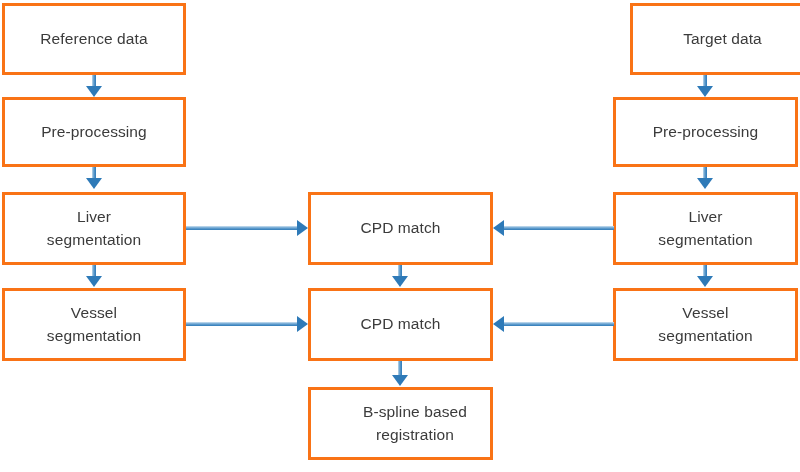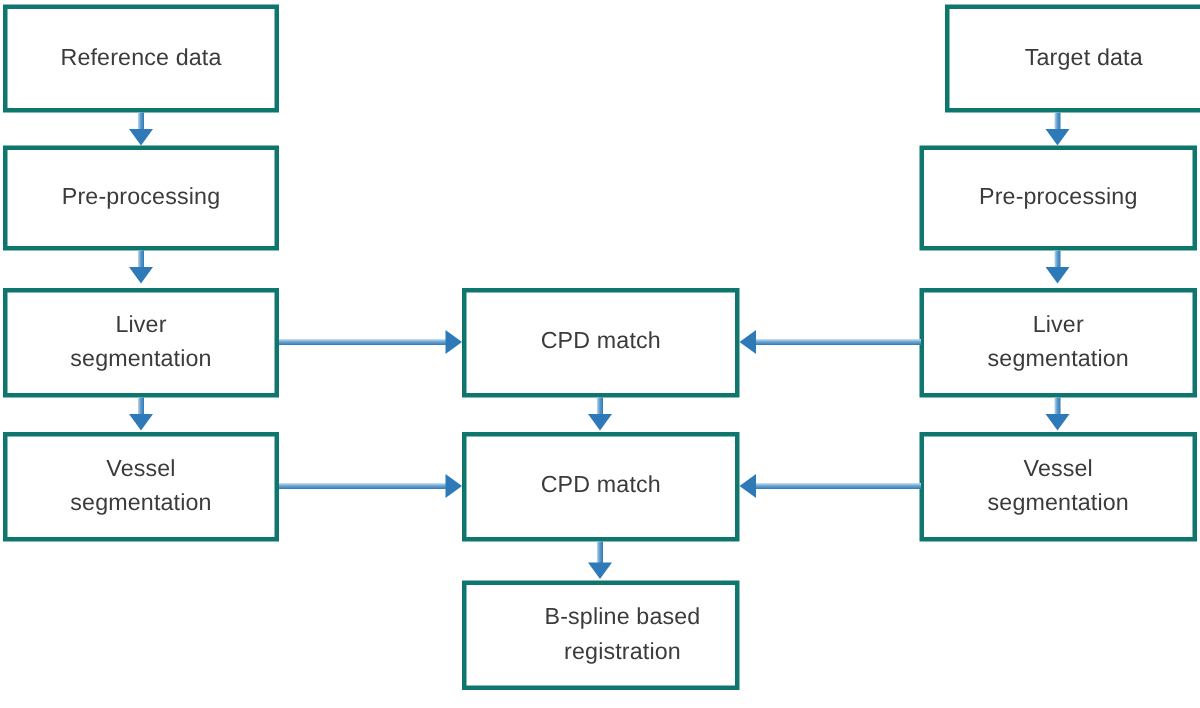--- a/index.html
+++ b/index.html
@@ -14,21 +14,21 @@
     position: relative;
     width: 800px;
     height: 472px;
     background: #ffffff;
     overflow: hidden;
   }
   .node {
     position: absolute;
     box-sizing: border-box;
     background: #ffffff;
-    border: 3px solid #0f766e;
+    border: 3px solid #f97316;
     display: flex;
     align-items: center;
     justify-content: center;
     text-align: center;
   }
   .node .node-label {
     display: block;
     font-family: "Liberation Sans", sans-serif;
     font-size: 15.5px;
     line-height: 1.45;

